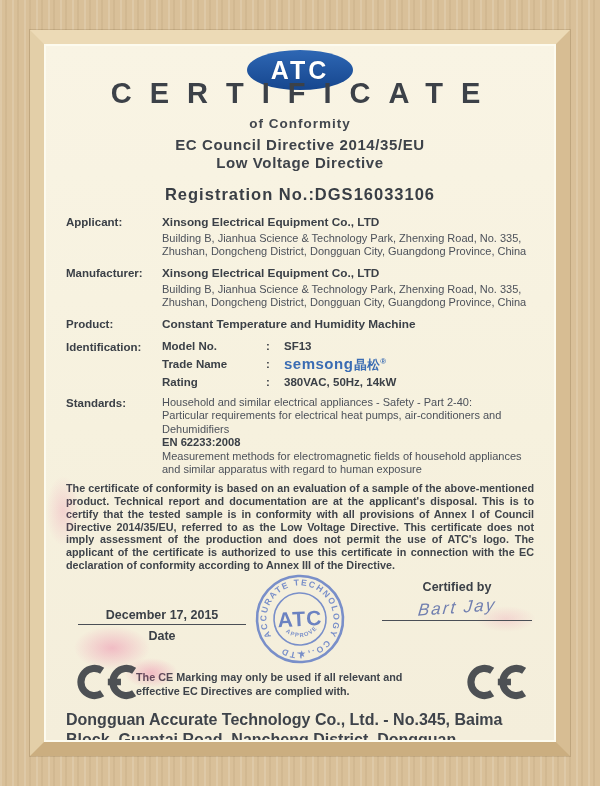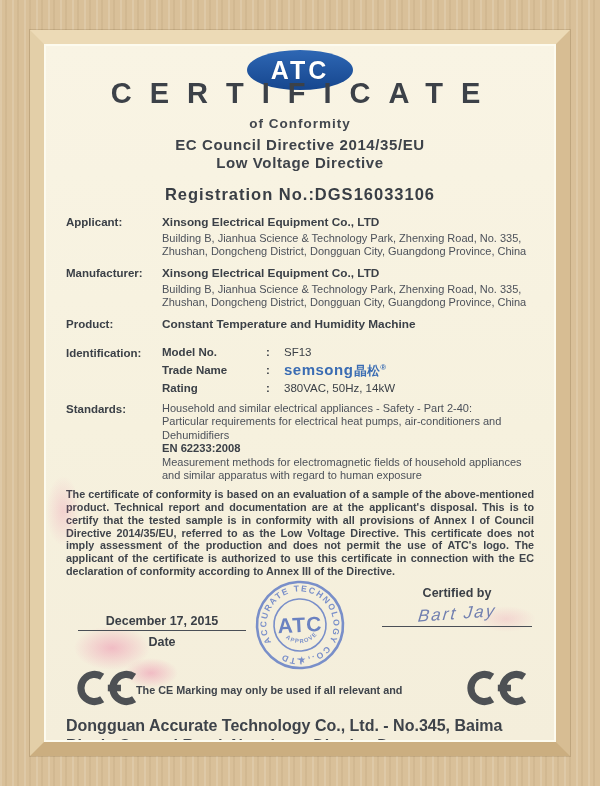--- a/index.html
+++ b/index.html
@@ -48,21 +48,21 @@
   .rows{margin-top:11px;}
   .row{display:flex;margin-bottom:8px;}
   .row-label{width:96px;flex:0 0 96px;font-size:11.5px;font-weight:bold;color:#3b4047;padding-top:1px;}
   .row-value{flex:1;}
   .company{font-size:11.8px;font-weight:bold;color:#3b4047;line-height:1.25;}
   .addr{font-size:11px;color:#4c515a;line-height:1.2;margin-top:2px;}
   .product-val{font-size:11.8px;font-weight:bold;color:#3b4047;}
   .id-row{display:flex;align-items:center;margin-bottom:4px;}
   .id-name{width:104px;flex:0 0 104px;font-size:11.5px;font-weight:bold;color:#3b4047;}
   .id-sep{width:18px;flex:0 0 18px;font-size:11.5px;font-weight:bold;color:#3b4047;}
-  .id-val{font-size:11.5px;font-weight:normal;color:#3b4047;}
+  .id-val{font-size:11.5px;font-weight:bold;color:#3b4047;}
   .brand{color:#3a6cb3;font-weight:bold;font-size:15px;letter-spacing:.5px;display:inline-flex;align-items:baseline;line-height:1;}
   .brand .latin{font-size:15px;text-transform:lowercase;}
   .brand .cjk{font-size:12.5px;margin-left:1px;}
   .brand .reg-mark{font-size:8px;vertical-align:super;position:relative;top:-5px;}
   .std-line{font-size:11px;line-height:1.22;color:#4c515a;}
   .std-bold{font-weight:bold;color:#3b4047;font-size:11.2px;}
   .declaration{
     margin-top:2px;font-size:10.8px;font-weight:bold;color:#3f444b;
     text-align:justify;line-height:1.18;
   }
@@ -120,21 +120,21 @@
         </div>
 
         <div class="row">
           <div class="row-label">Manufacturer:</div>
           <div class="row-value">
             <div class="company">Xinsong Electrical Equipment Co., LTD</div>
             <div class="addr">Building B, Jianhua Science &amp; Technology Park, Zhenxing Road, No. 335, Zhushan, Dongcheng District, Dongguan City, Guangdong Province, China</div>
           </div>
         </div>
 
-        <div class="row" style="margin-bottom:15px;">
+        <div class="row" style="margin-bottom:9px;">
           <div class="row-label">Product:</div>
           <div class="row-value product-val">Constant Temperature and Humidity Machine</div>
         </div>
 
         <div class="row">
           <div class="row-label">Identification:</div>
           <div class="row-value">
             <div class="id-row">
               <span class="id-name">Model No.</span>
               <span class="id-sep">:</span>
@@ -209,20 +209,21 @@
       <div class="ce-row">
         <div class="ce-mark ce-left" aria-label="CE">
           <svg viewBox="0 0 66 38" width="62" height="36">
             <path d="M 30 7 A 14.5 14.5 0 1 0 30 31" fill="none" stroke="#3c4046" stroke-width="7.6"></path>
             <path d="M 64 7 A 14.5 14.5 0 1 0 64 31" fill="none" stroke="#3c4046" stroke-width="7.6"></path>
             <line x1="36" y1="19" x2="50" y2="19" stroke="#3c4046" stroke-width="7"></line>
           </svg>
         </div>
         <div class="ce-note">
           <div>The CE Marking may only be used if all relevant and</div>
+          <div>effective EC Directives are complied with.</div>
         </div>
         <div class="ce-mark ce-right" aria-label="CE">
           <svg viewBox="0 0 66 38" width="62" height="36">
             <path d="M 30 7 A 14.5 14.5 0 1 0 30 31" fill="none" stroke="#3c4046" stroke-width="7.6"></path>
             <path d="M 64 7 A 14.5 14.5 0 1 0 64 31" fill="none" stroke="#3c4046" stroke-width="7.6"></path>
             <line x1="36" y1="19" x2="50" y2="19" stroke="#3c4046" stroke-width="7"></line>
           </svg>
         </div>
       </div>
 

